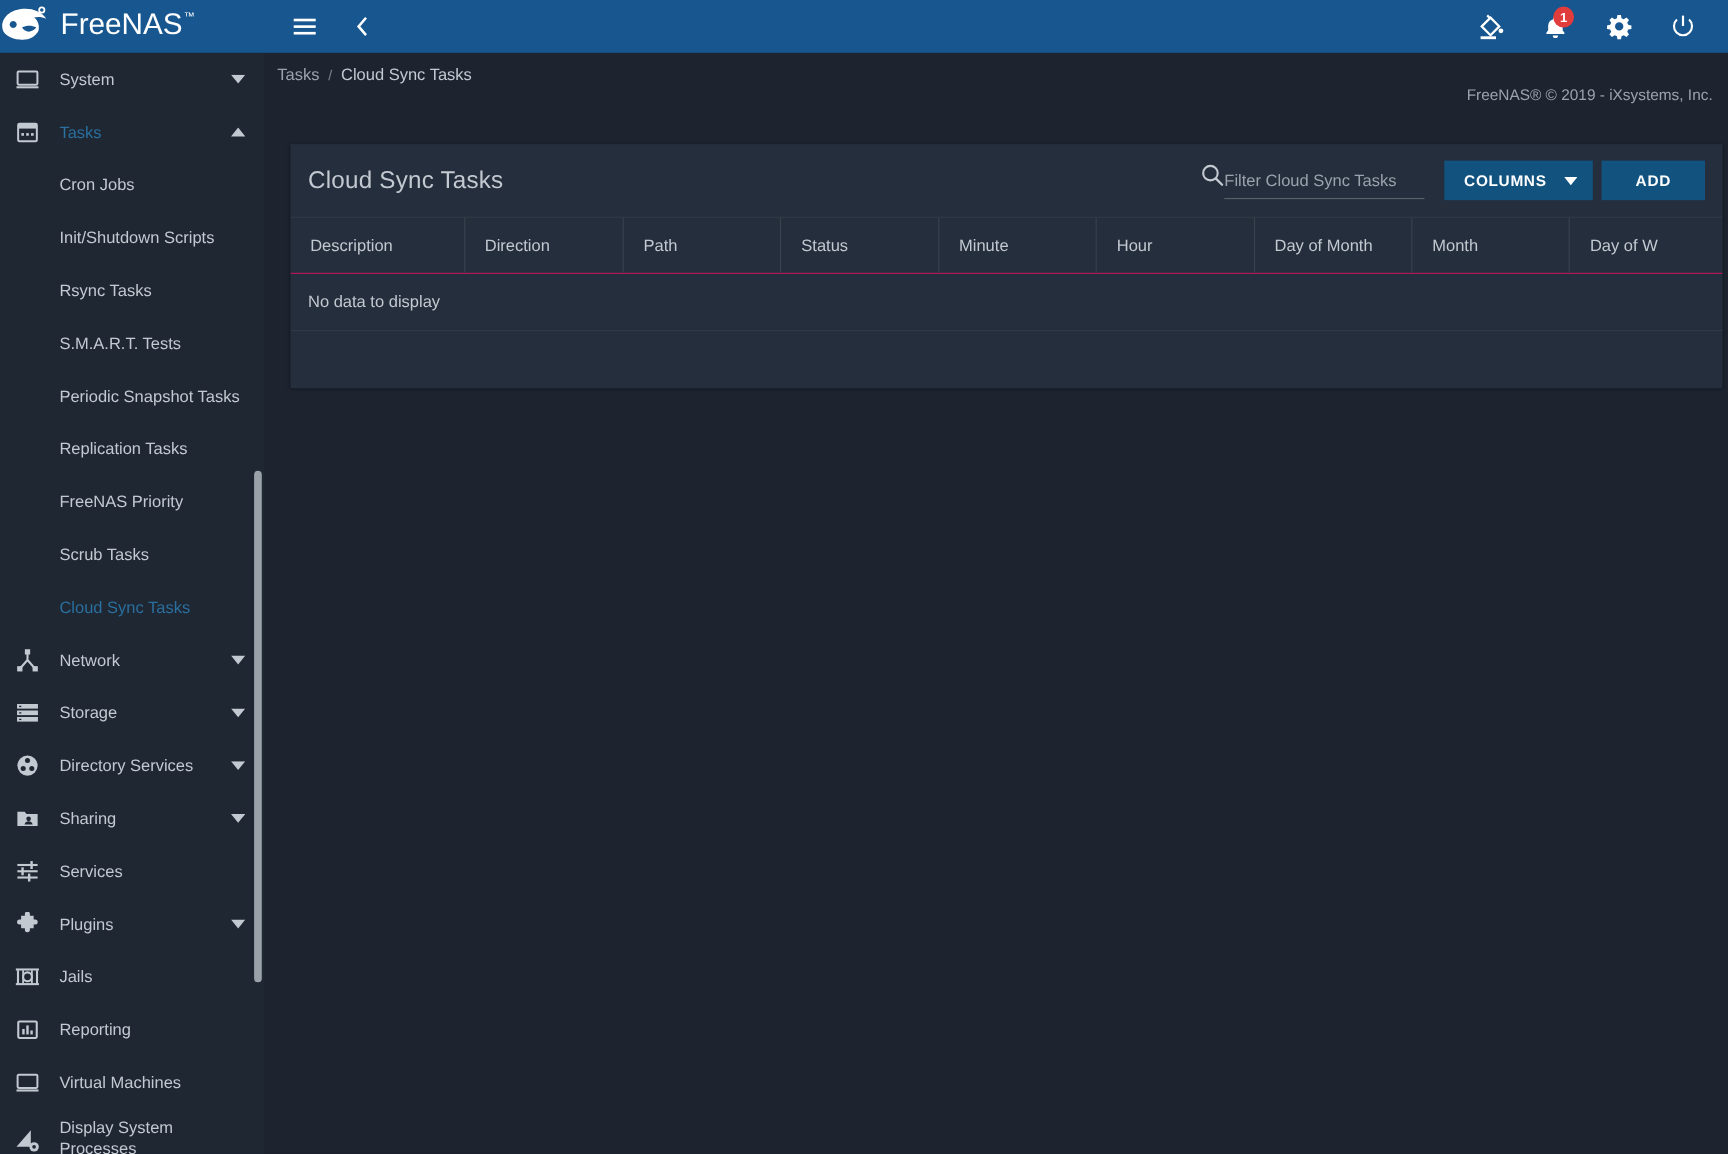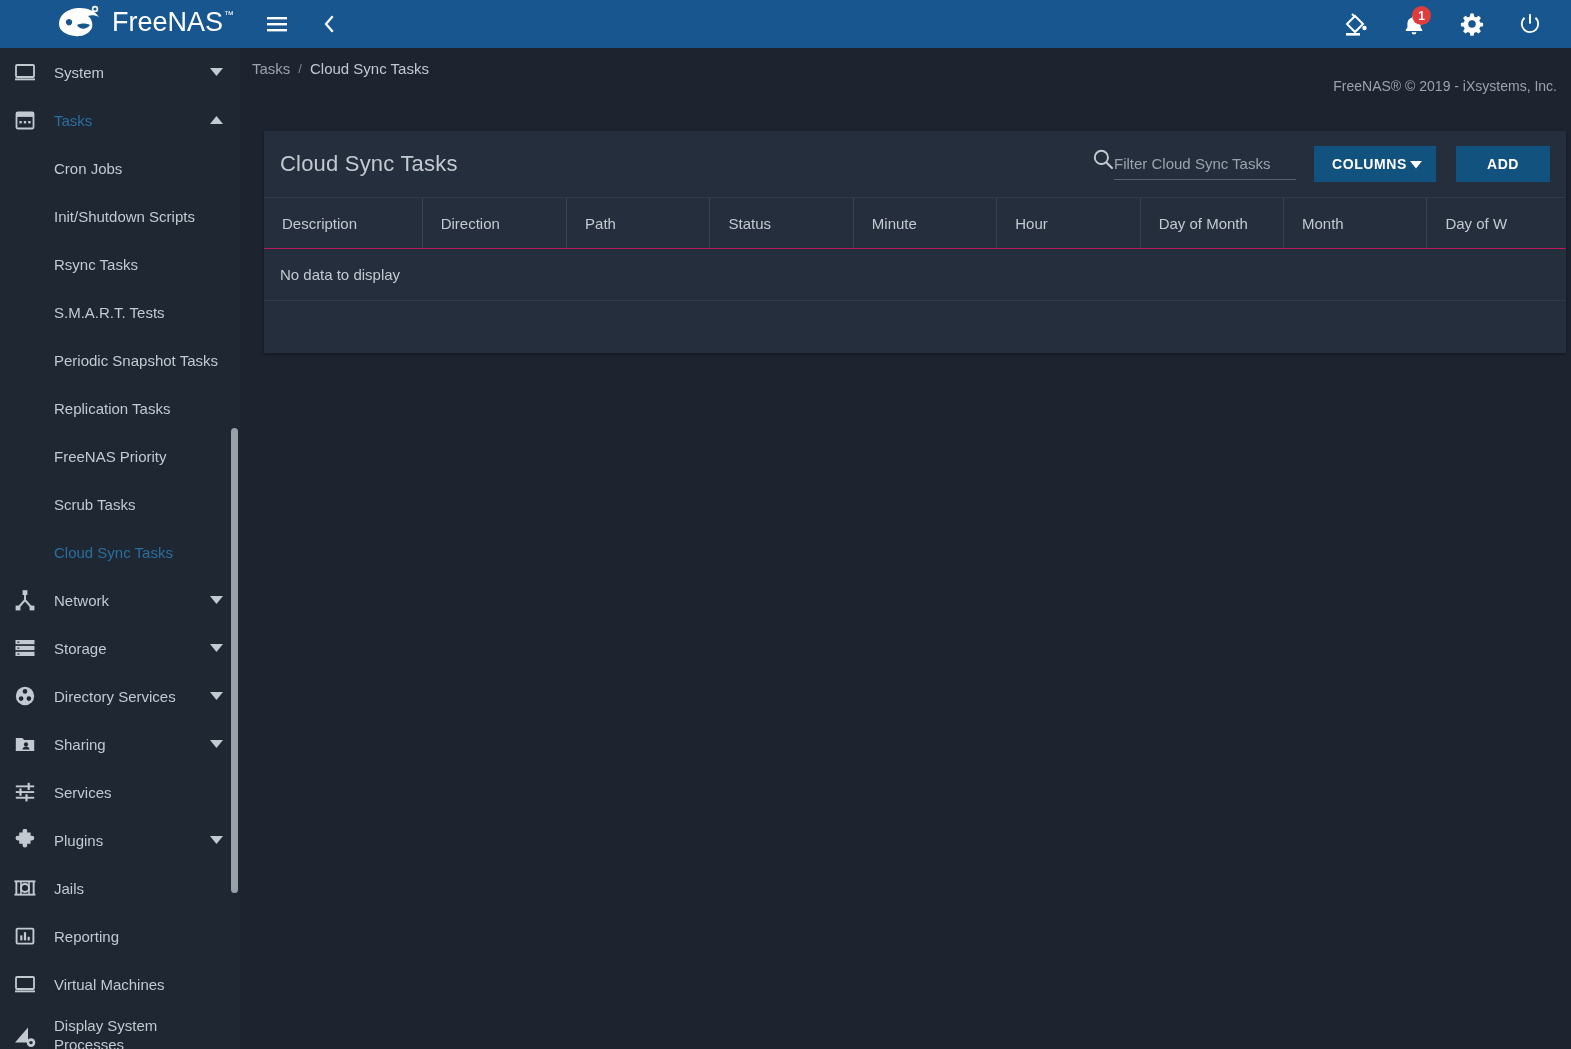--- a/index.html
+++ b/index.html
@@ -15,21 +15,21 @@
   
   .topbar {
     position: absolute; top: 0; left: 0;
     width: 1571px; height: 48px;
     display: flex; align-items: stretch;
     background: #17568e;
     z-index: 20;
   }
   .brand {
     width: 240px; height: 48px;
-    display: flex; align-items: center; justify-content: flex-end;
+    display: flex; align-items: center; justify-content: flex-start;
     gap: 9px;
     flex: none;
   }
   .brand-logo { display: block; }
   .brand-wordmark { display:block; }
   .topbar-right {
     flex: 1; height: 48px;
     display: flex; align-items: center;
     padding: 0 14px 0 18px;
   }
@@ -165,21 +165,21 @@
     color: #ffffff;
     border: none;
     height: 36px;
     font-size: 14px;
     font-weight: bold;
     letter-spacing: .6px;
     font-family: "Liberation Sans", sans-serif;
     cursor: pointer;
     display: flex; align-items: center; justify-content: center;
   }
-  .btn-columns { padding: 0 14px 0 18px; gap: 3px; margin-right: 20px; }
+  .btn-columns { padding: 0 14px 0 18px; gap: 16px; margin-right: 8px; }
   .btn-add { width: 94px; }
 
   .table { width: 100%; }
   .thead {
     display: flex;
     height: 52px;
     border-top: 1px solid #313a47;
     border-bottom: 1px solid #be185d;
   }
   .th {

